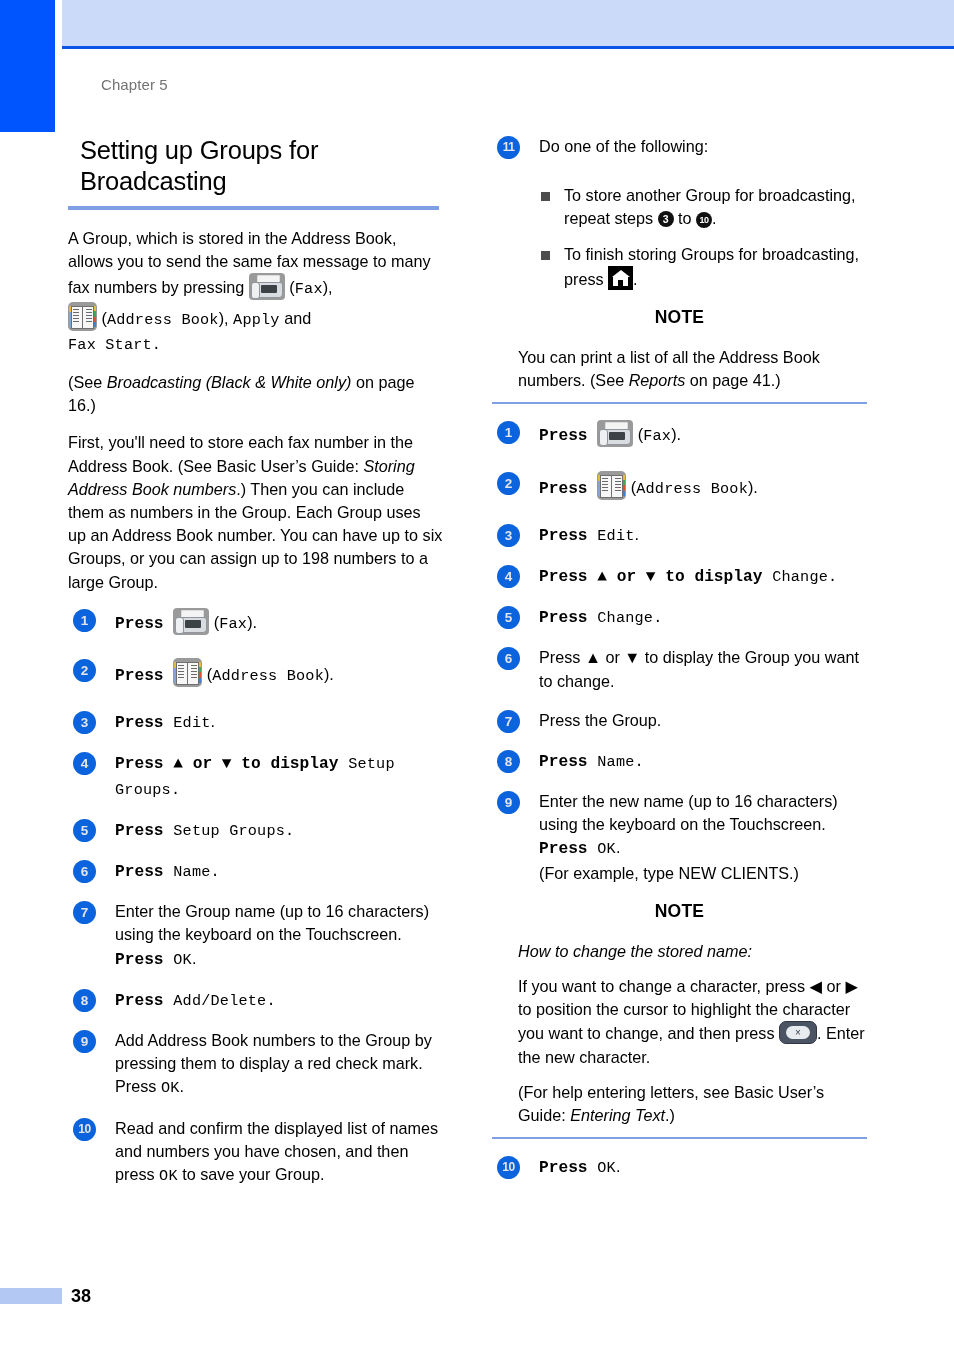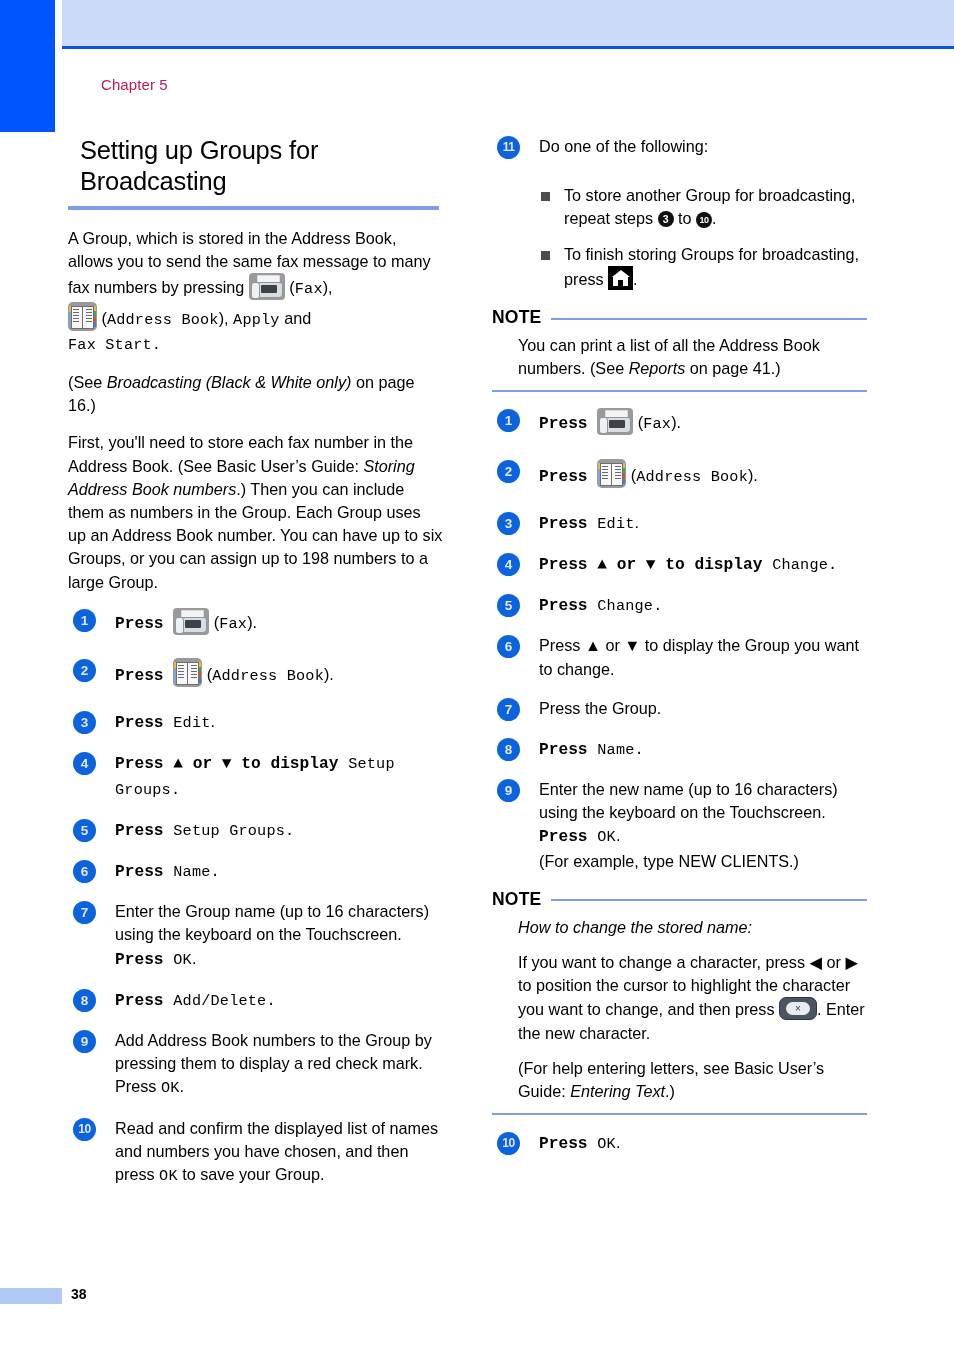--- a/index.html
+++ b/index.html
@@ -32,33 +32,33 @@
   .header-rule {
     position: absolute;
     left: 62px; top: 46px;
     width: 892px; height: 3px;
     background: #0b54e8;
   }
   .chapter-label {
     position: absolute;
     left: 101px; top: 76px;
     font-size: 15px;
-    color: #be185d;
+    color: #737373;
     letter-spacing: 0.1px;
   }
   .footer-tab {
     position: absolute;
     left: 0; top: 1288px;
     width: 62px; height: 16px;
     background: #b3c9f4;
   }
   .page-number {
     position: absolute;
     left: 71px; top: 1286px;
-    font-size: 14px;
+    font-size: 18px;
     font-weight: bold;
   }
 
   
   .col {
     position: absolute;
     top: 135px;
     width: 375px;
   }
   .col-left  { left: 68px; }
@@ -159,20 +159,21 @@
     background: #4d4d4d;
   }
 
   
   .note { margin: 16px 0 16px 0; }
   .note-head {
     display: flex;
     align-items: center;
     gap: 10px;
     margin-bottom: 6px;
+    flex-direction: column;
   }
   .note-head .nh-text {
     font-size: 17.5px;
     font-weight: bold;
     letter-spacing: 0.2px;
   }
   .note-head .nh-rule {
     flex: 1;
     height: 2px;
     background: #7e9fe4;

